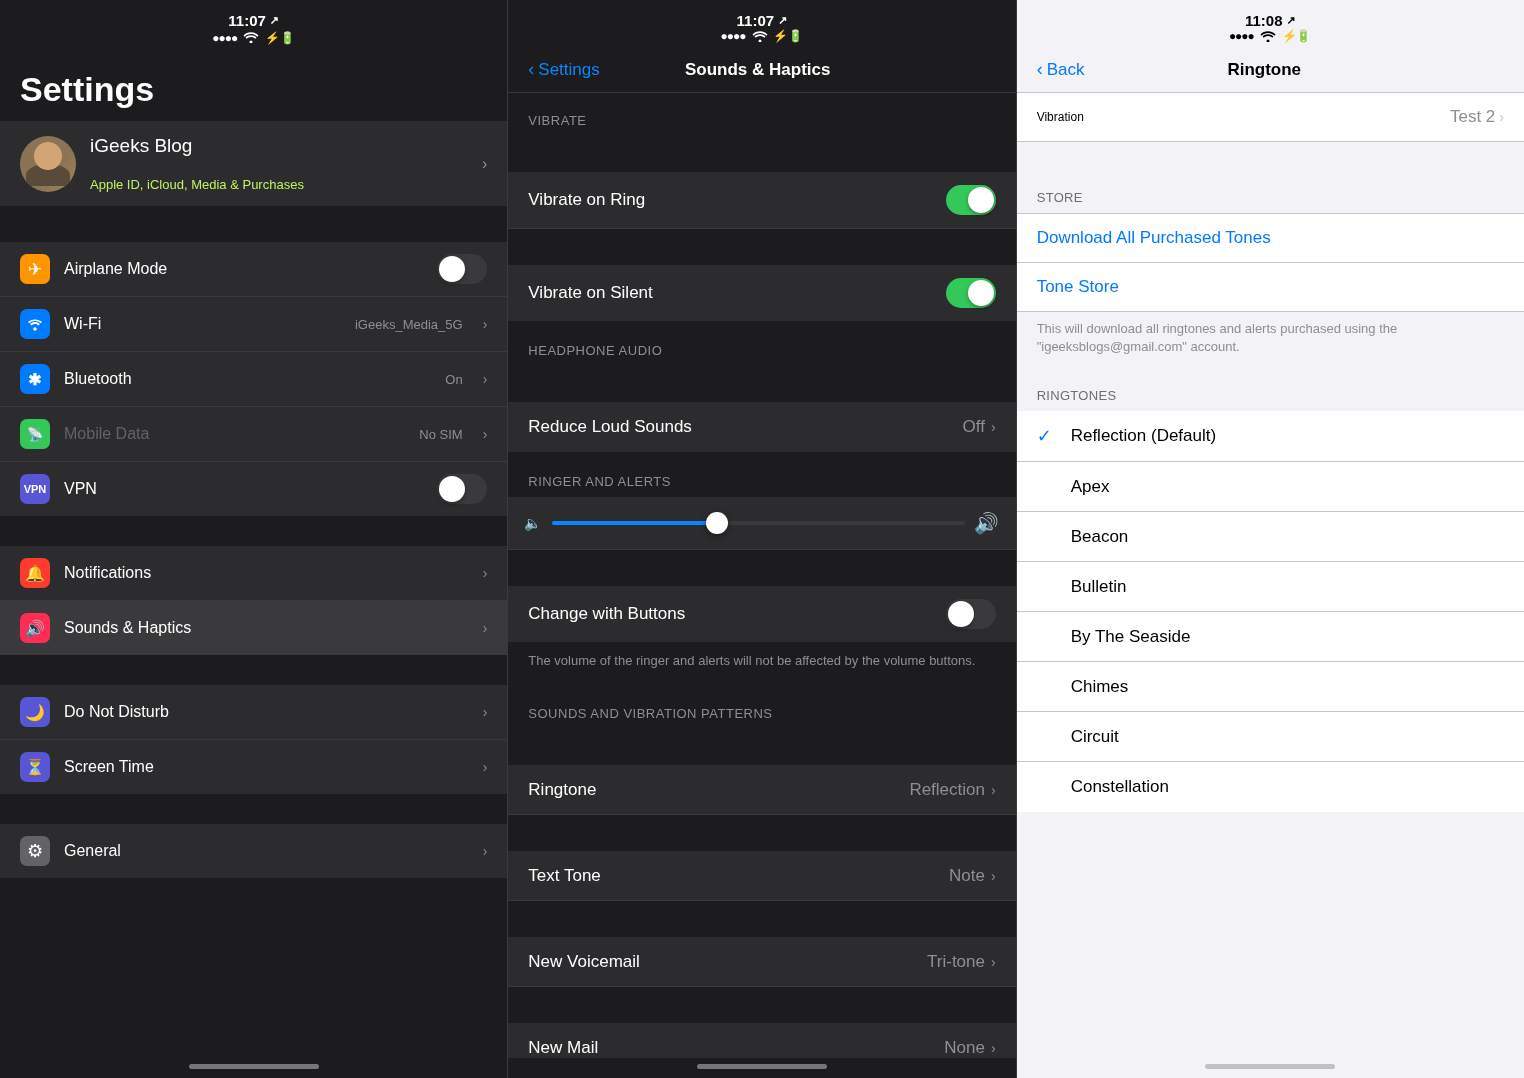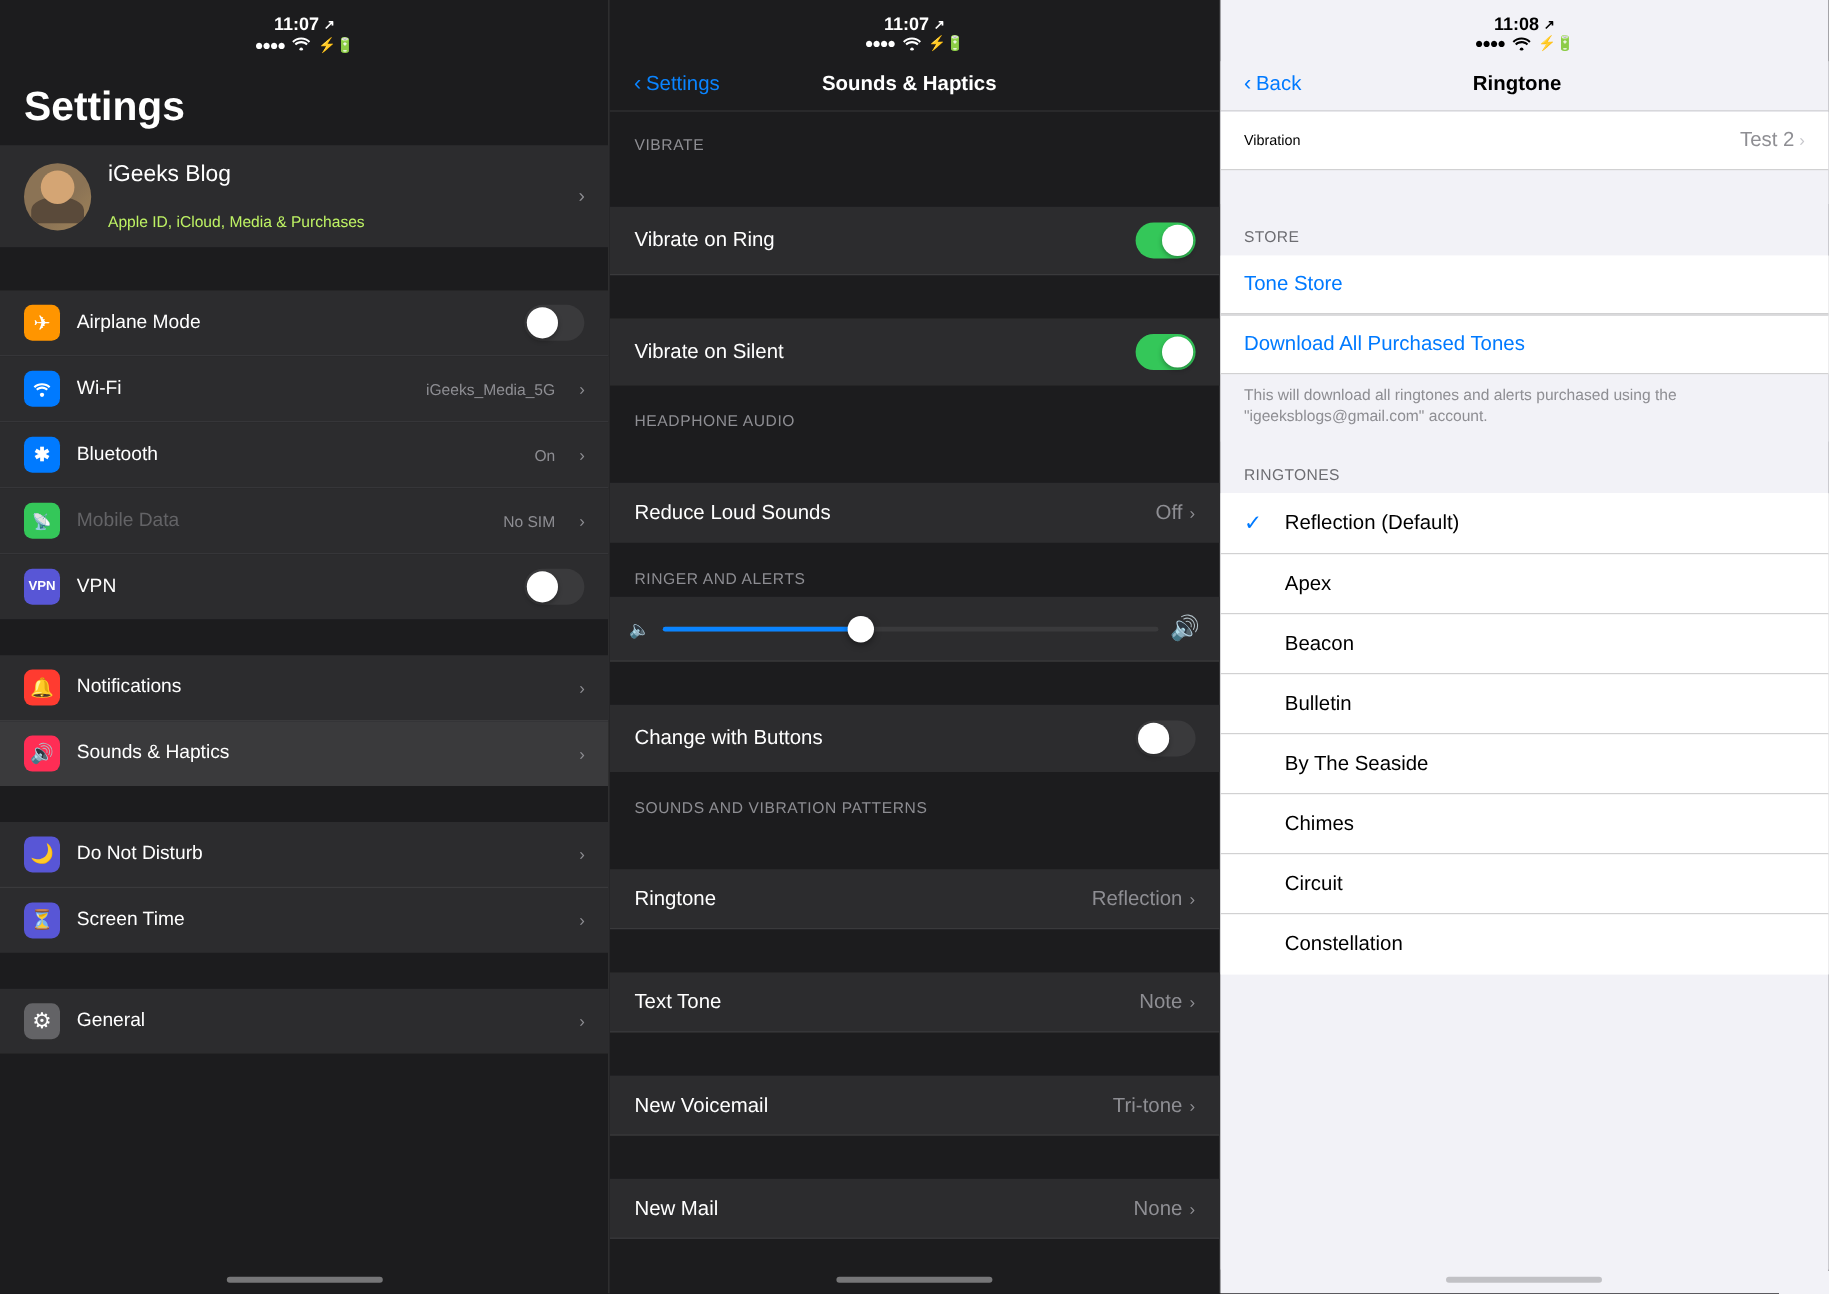--- a/index.html
+++ b/index.html
@@ -541,20 +541,21 @@
           <div class="slider-fill"></div>
           <div class="slider-thumb"></div>
         </div>
         <span class="slider-icon-large">🔊</span>
       </div>
       <div class="sound-item">
         <span class="sound-label">Change with Buttons</span>
         <div class="sound-toggle sound-toggle-off"></div>
       </div>
     </div>
+    <div class="note-text">The volume of the ringer and alerts will not be affected by the volume buttons.</div>
 
     <div class="section-header">SOUNDS AND VIBRATION PATTERNS</div>
     <div class="settings-section">
       <div class="sound-item">
         <span class="sound-label">Ringtone</span>
         <span class="sound-value">Reflection</span>
         <span class="sound-chevron">›</span>
       </div>
       <div class="sound-item">
         <span class="sound-label">Text Tone</span>
@@ -620,26 +621,26 @@
           <span>Test 2</span>
           <span class="ringtone-row-chevron">›</span>
         </div>
       </div>
     </div>
 
     <div style="height:28px; background:#f2f2f7;"></div>
 
     <div class="ringtone-section-header">STORE</div>
     <div style="background:#fff;">
+      <div class="store-tone-item" style="border-top:0.5px solid #c6c6c8;">
+        <span class="download-text">Download All Purchased Tones</span>
+      </div>
       <div class="store-tone-item">
         <span class="store-tone-label">Tone Store</span>
       </div>
-      <div class="store-tone-item" style="border-top:0.5px solid #c6c6c8;">
-        <span class="download-text">Download All Purchased Tones</span>
-      </div>
     </div>
     <div class="download-subtext">This will download all ringtones and alerts purchased using the "igeeksblogs@gmail.com" account.</div>
 
     <div class="ringtone-section-header">RINGTONES</div>
     <div style="background:#fff;">
 
       <div class="ringtone-item">
         <span class="ringtone-check">✓</span>
         <span class="ringtone-label">Reflection (Default)</span>
       </div>

